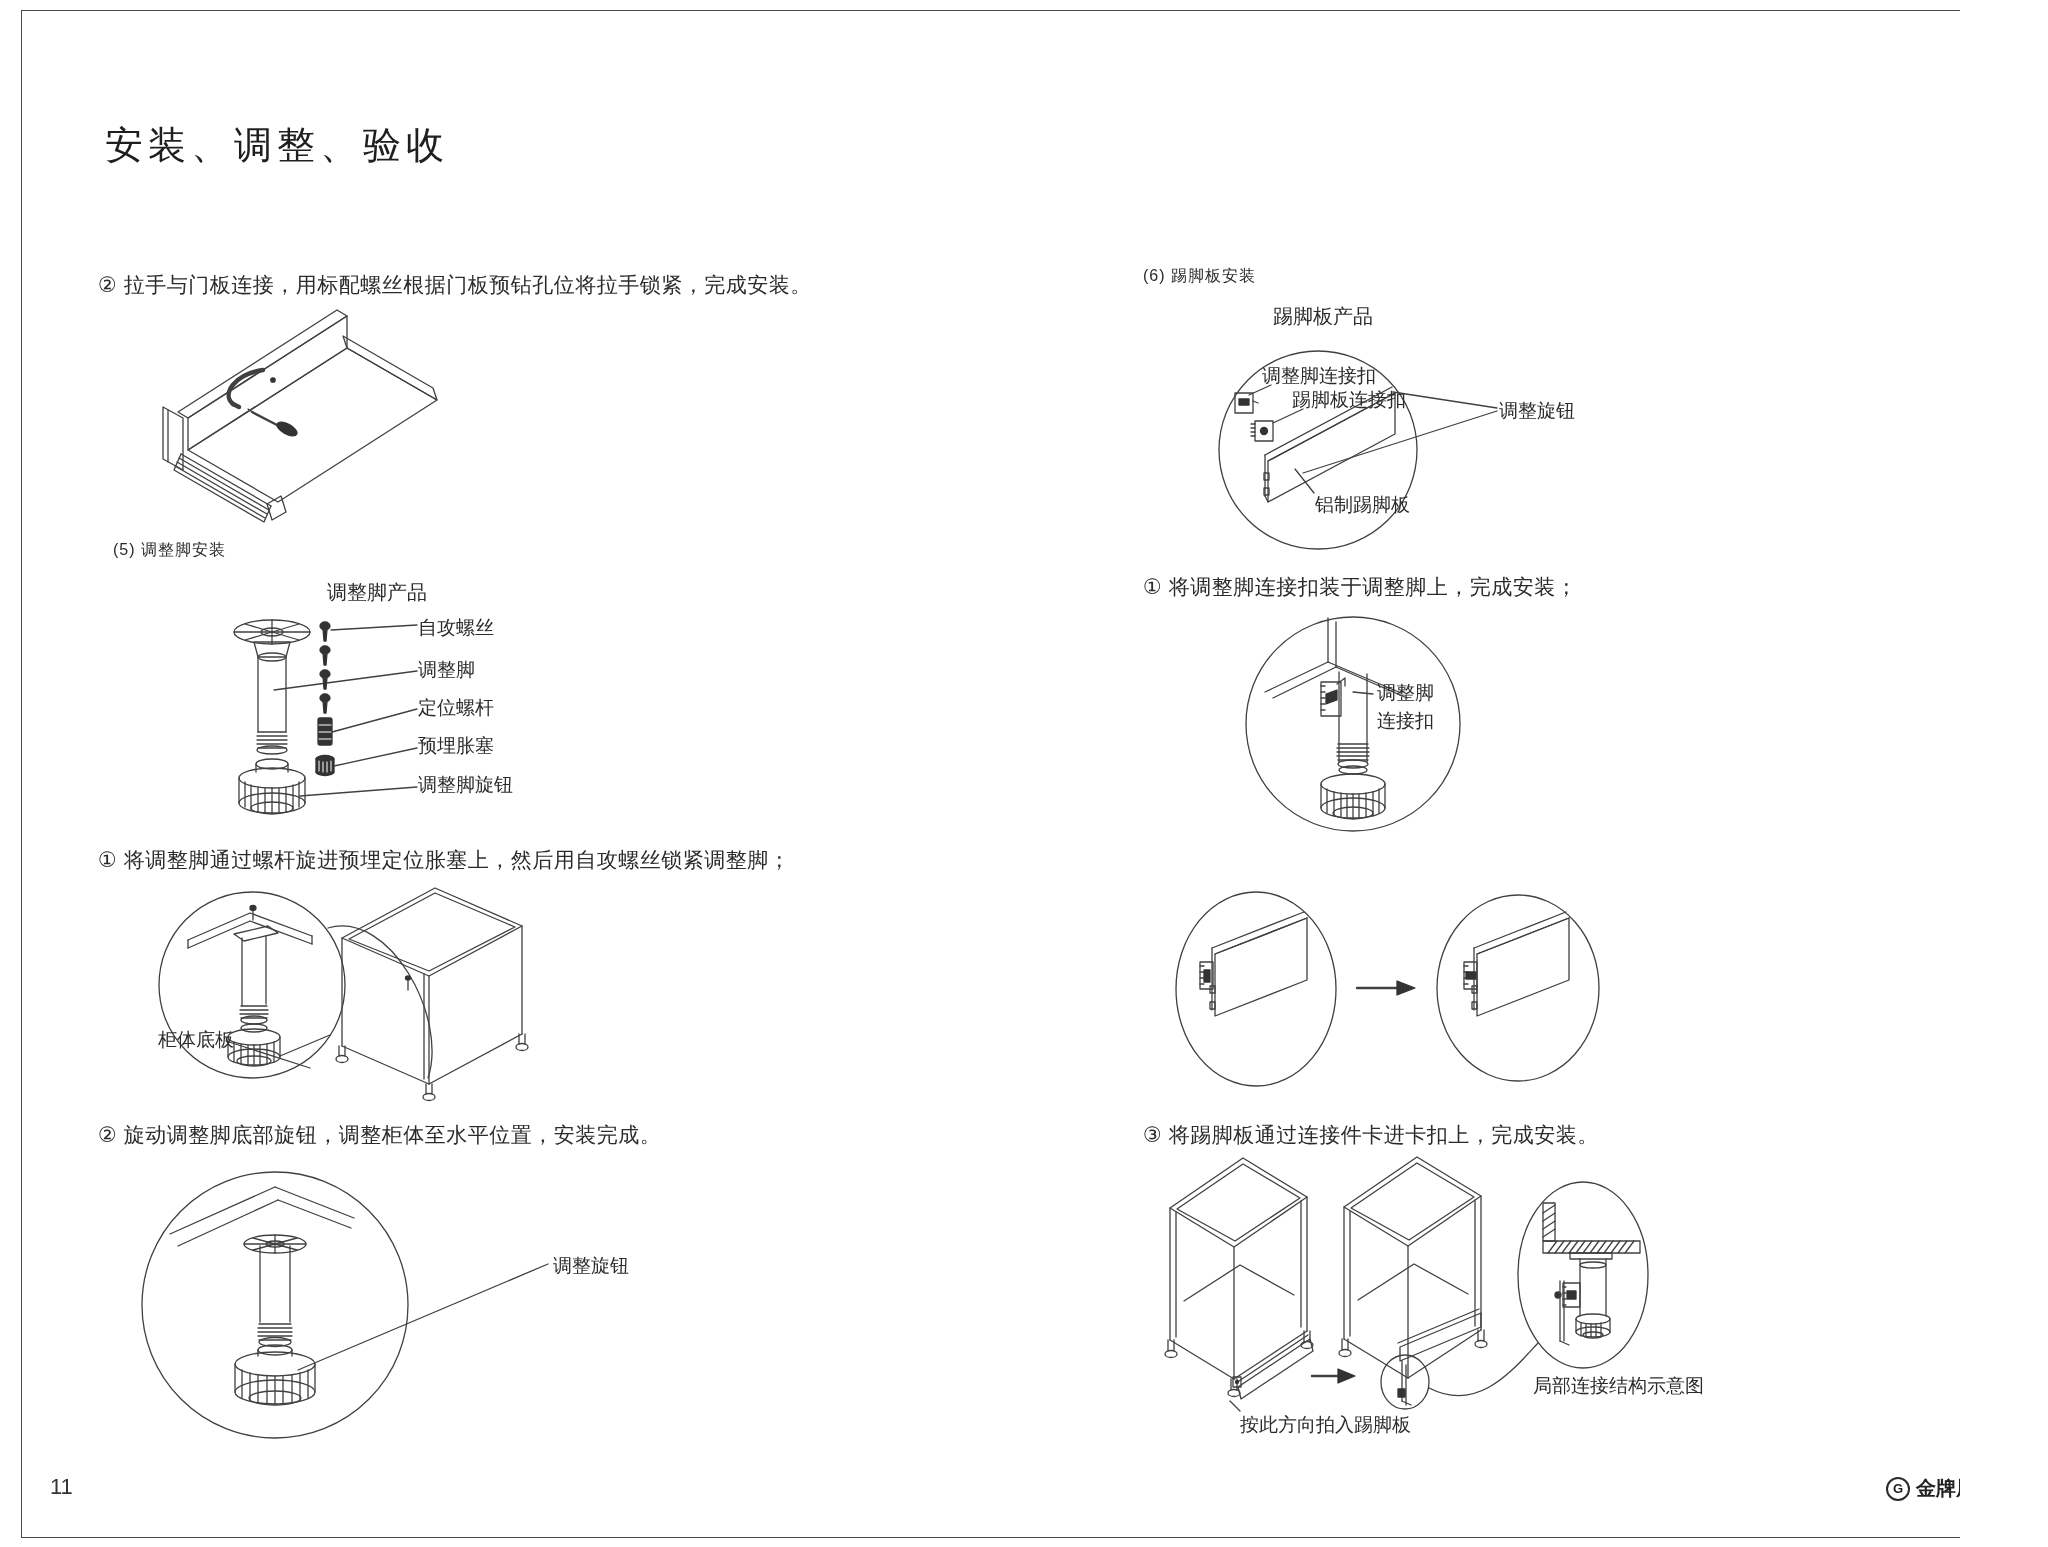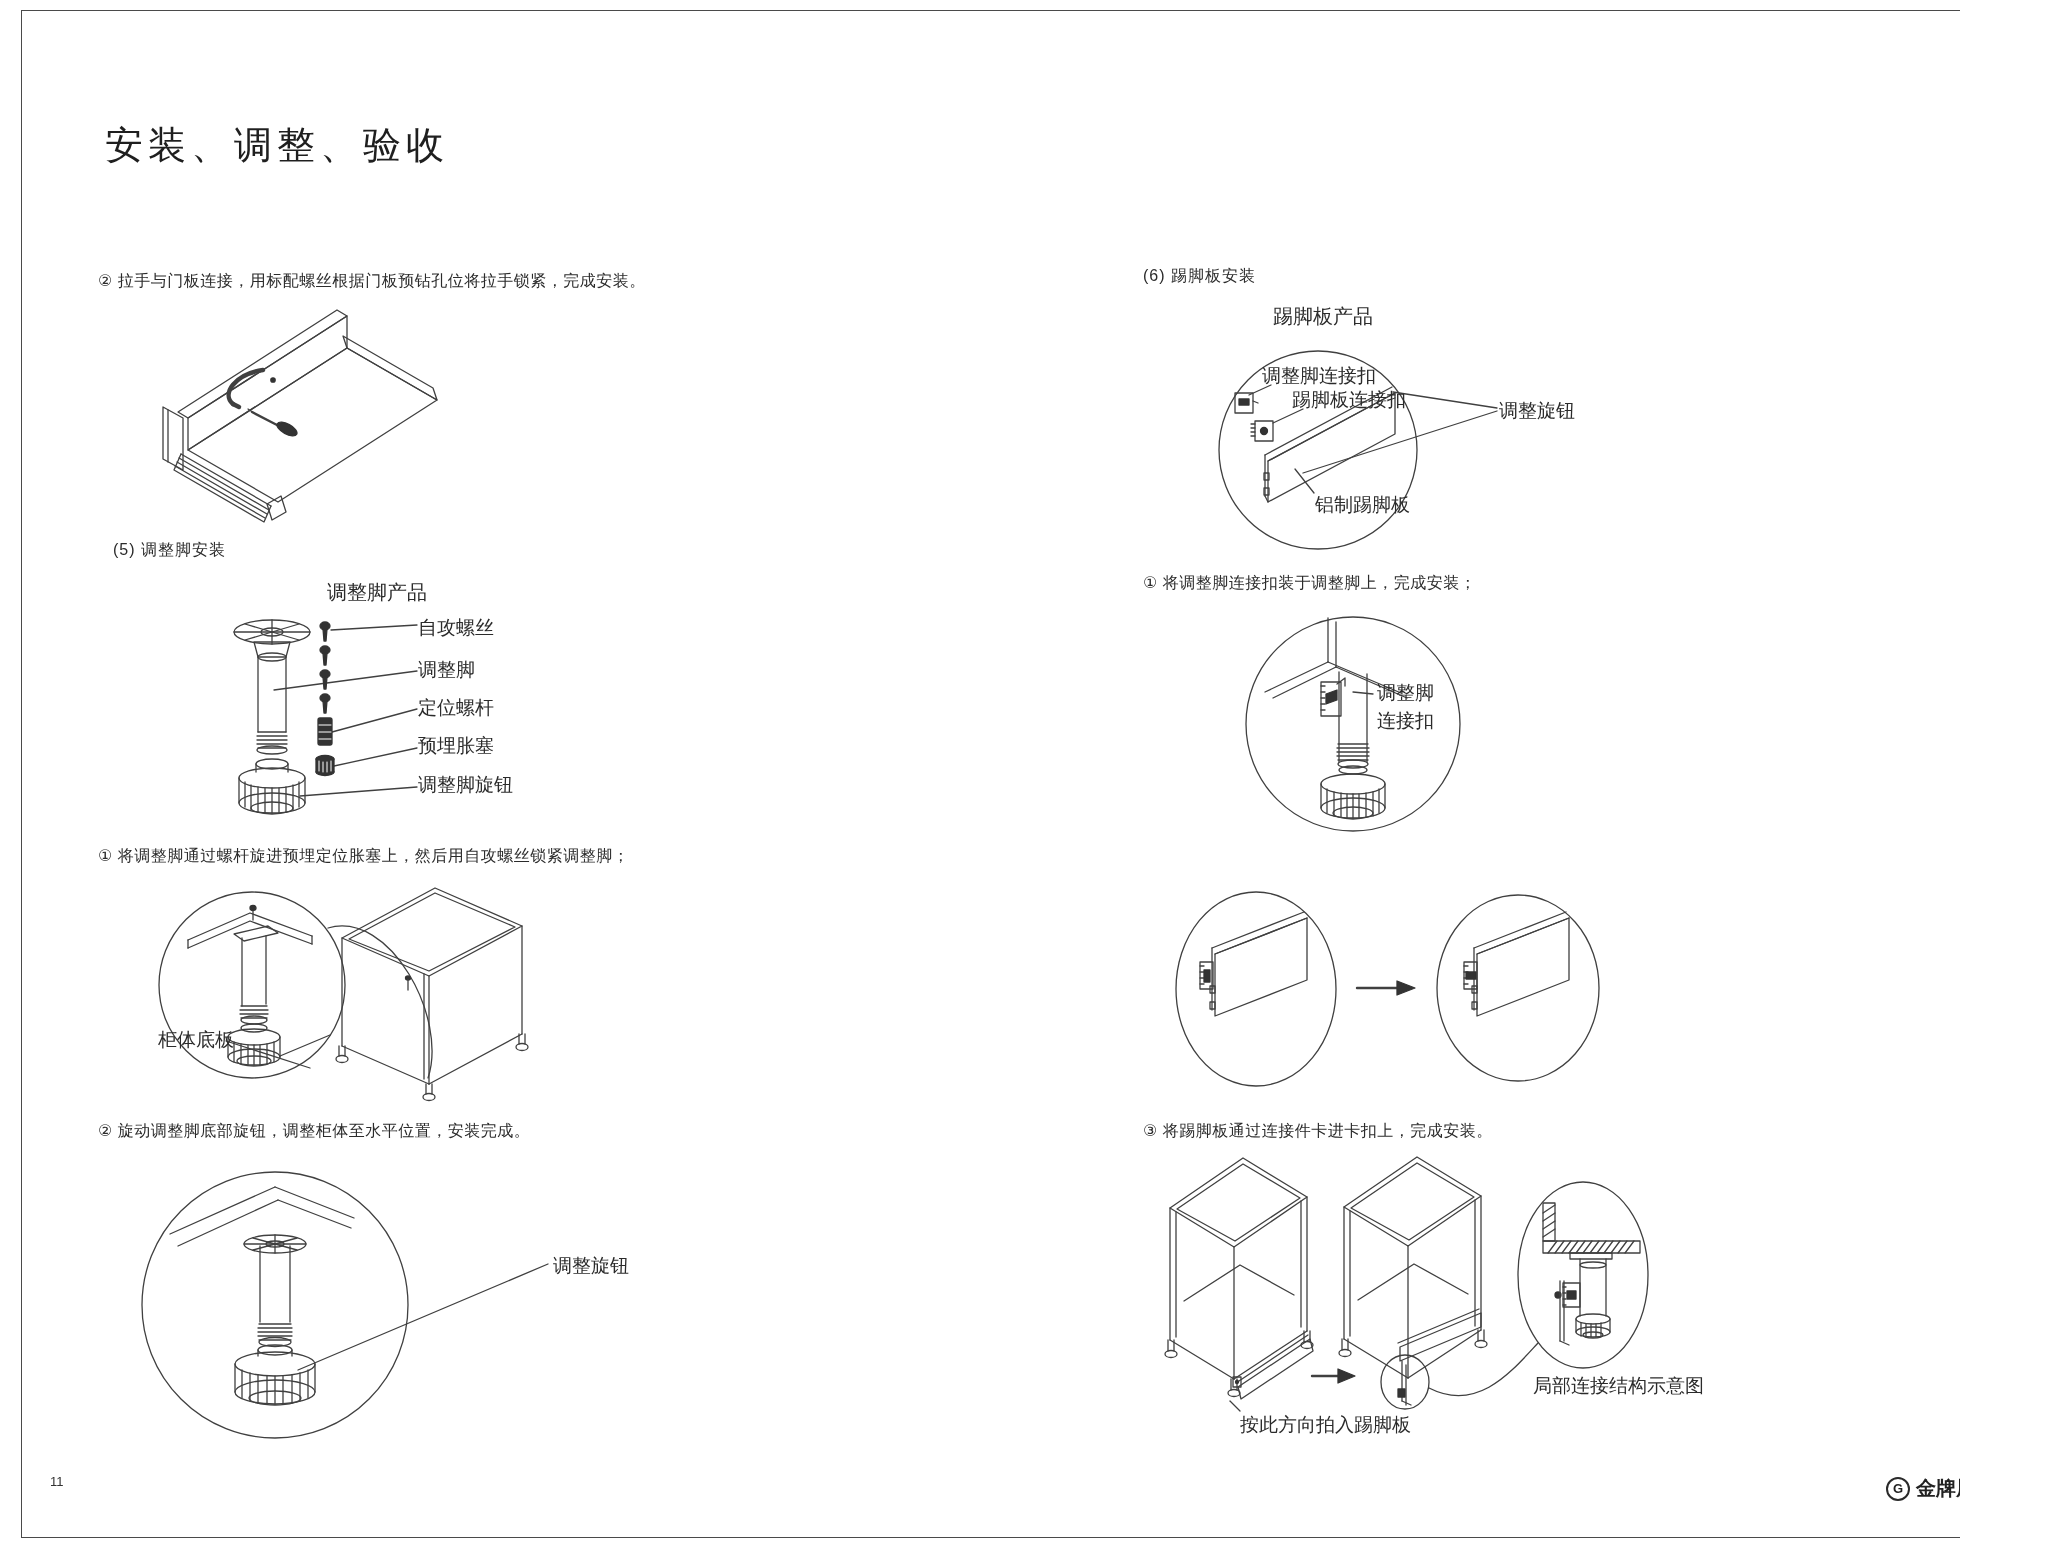--- a/index.html
+++ b/index.html
@@ -1,26 +1,26 @@
 <!DOCTYPE html>
 <html><head>
 <meta charset="utf-8">
 <style>
   html,body{margin:0;padding:0;background:#fff;}
   .page{position:relative;width:1960px;height:1547px;background:#ffffff;
         font-family:"Liberation Sans","DejaVu Sans",sans-serif;color:#2b2b2b;overflow:hidden;}
   .frame{position:absolute;left:21px;top:10px;width:2005px;height:1526px;border:1.5px solid #4a4a4a;}
   .abs{position:absolute;white-space:nowrap;}
   .title{font-size:38px;letter-spacing:5px;color:#1f1f1f;}
-  .step{font-size:16px;letter-spacing:0.5px;}
+  .step{font-size:21px;letter-spacing:0.5px;}
   .heading{font-size:16px;letter-spacing:1px;}
   .caption{font-size:20px;}
   .dlabel{font-size:19px;}
   .dlabel2{font-size:19px;line-height:28px;}
-  .pagenum{font-size:13px;color:#333;}
+  .pagenum{font-size:22px;color:#333;}
   .brand{display:flex;align-items:center;gap:6px;font-size:20px;font-weight:600;color:#222;}
   .brand-g{width:20px;height:20px;border:2px solid #2a2a2a;border-radius:50%;display:flex;
            align-items:center;justify-content:center;font-size:13px;font-weight:700;}
   svg.art{position:absolute;overflow:visible;}
   .art line,.art polyline,.art polygon,.art path,.art rect,.art circle,.art ellipse{
       stroke:#404040;fill:none;stroke-width:1.3;stroke-linecap:round;stroke-linejoin:round;}
   .art .fill{fill:#333;stroke:#333;}
   .art .wline{stroke:#fff;stroke-width:1;}
   .art .thick{stroke-width:4.5;}
   .art .med{stroke-width:2.4;}

